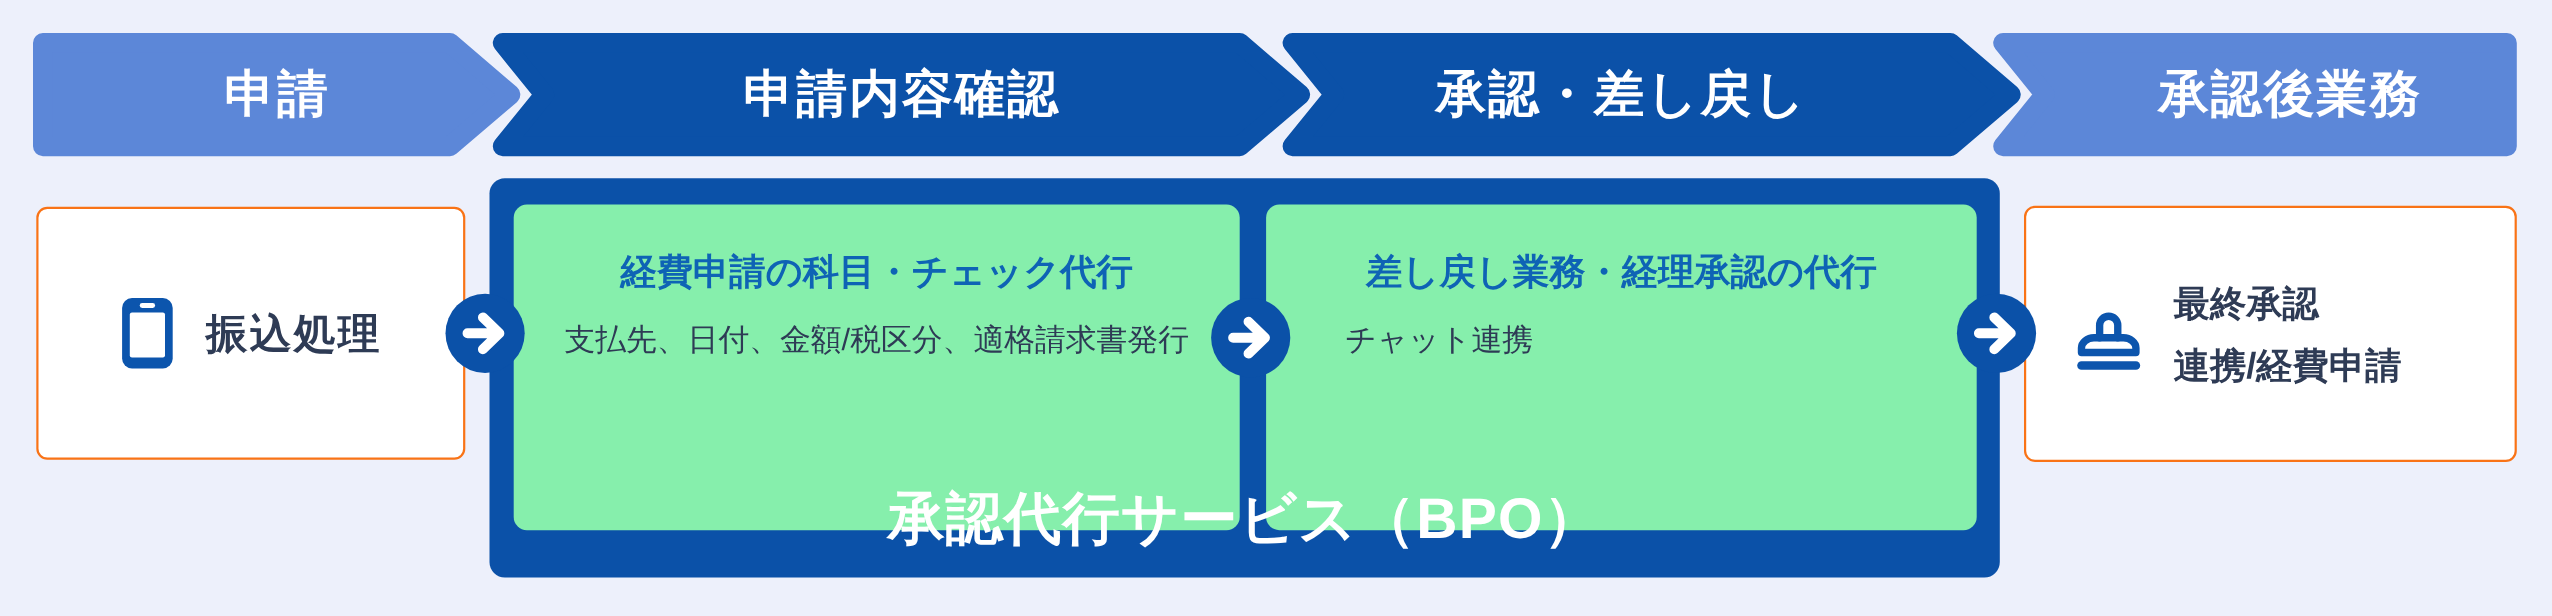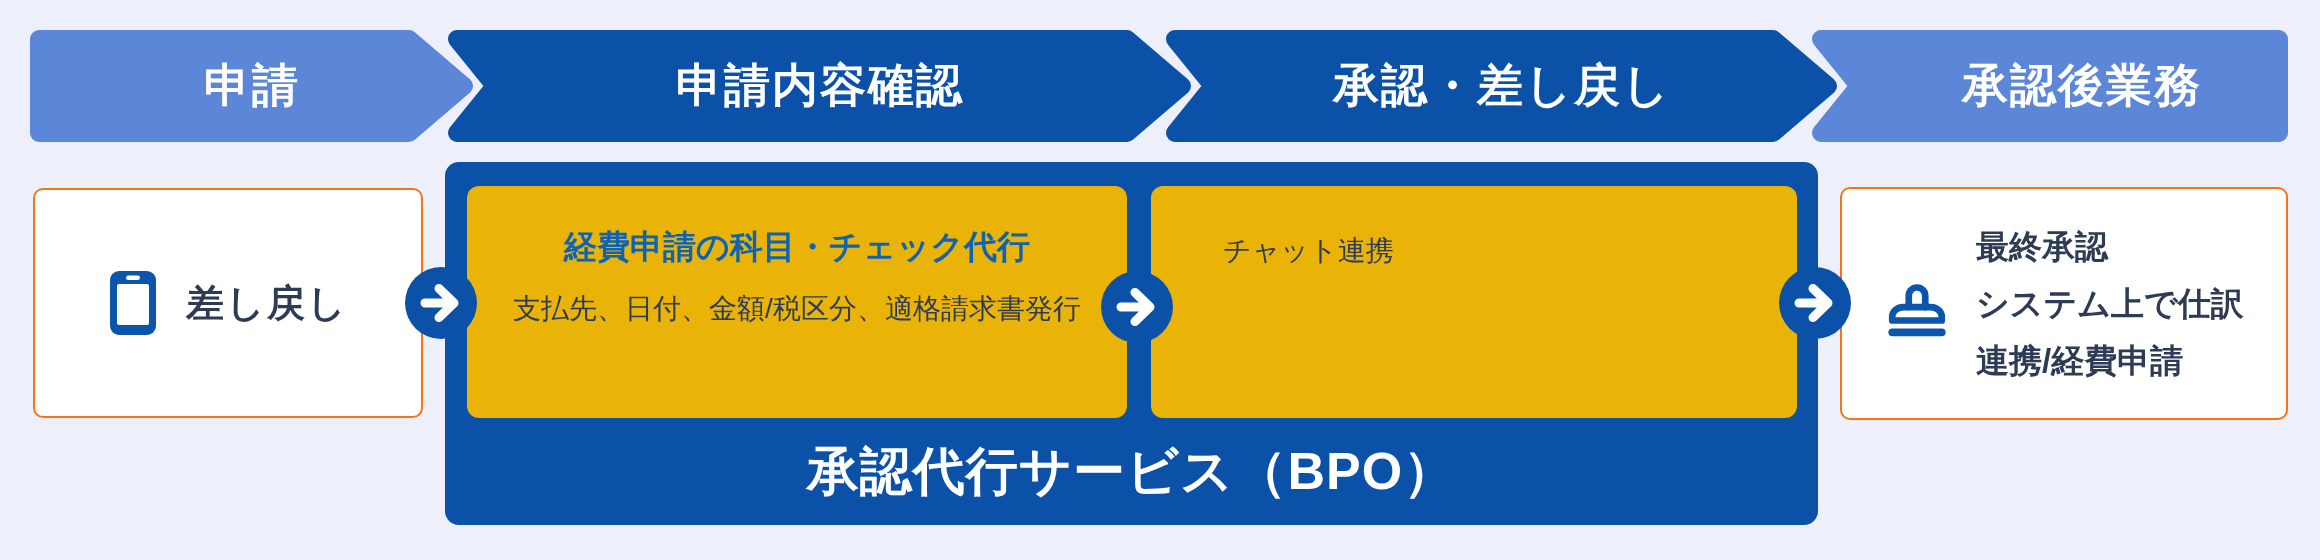--- a/index.html
+++ b/index.html
@@ -15,36 +15,36 @@
   
   #chevron-svg { position: absolute; left: 0; top: 0; }
   .step-label {
     position: absolute; top: 30px; height: 112px;
     display: flex; align-items: center; justify-content: center;
     color: #ffffff; font-size: 46px; font-weight: bold; letter-spacing: 2px;
     z-index: 3;
   }
   .step-label.l1 { left: 30px;   width: 444px; }
   .step-label.l2 { left: 448px;  width: 744px; }
-  .step-label.l3 { left: 1166px; width: 672px; }
+  .step-label.l3 { left: 1138px; width: 672px; }
   .step-label.l4 { left: 1844px; width: 476px; }
 
   
   .bpo-container {
     left: 445px; top: 162px; width: 1373px; height: 363px;
     background: #0b51a8; border-radius: 14px; z-index: 1;
   }
   .bpo-label {
     left: 445px; top: 418px; width: 1373px; height: 107px;
     display: flex; align-items: center; justify-content: center;
     color: #ffffff; font-size: 52px; font-weight: bold; letter-spacing: 1px;
     z-index: 2;
   }
   .inner-card {
-    top: 186px; height: 232px; background: #eab308; border-radius: 12px;
+    top: 186px; height: 296px; background: #86efac; border-radius: 12px;
     z-index: 2; display: flex; flex-direction: column; padding-top: 38px;
   }
   .inner-card.c1 { left: 467px;  width: 660px; }
   .inner-card.c2 { left: 1151px; width: 646px; }
   .inner-title {
     font-size: 33px; font-weight: bold; color: #0e63b5;
     line-height: 46px; text-align: center; margin-bottom: 12px;
   }
   .inner-body { font-size: 28px; color: #2e3b55; line-height: 54px; }
   .inner-card.c1 .inner-body { text-align: center; }
@@ -90,21 +90,21 @@
 <div class="step-label l4">承認後業務</div>
 
 <div class="abs plain-card start-card">
   <span class="icon-box">
     <svg width="50" height="68" viewBox="0 0 50 68" aria-hidden="true">
       <rect x="2" y="2" width="46" height="64" rx="9" fill="#0c55ad"></rect>
       <rect x="9" y="15" width="32" height="41" rx="2" fill="#ffffff"></rect>
       <rect x="18" y="6.5" width="14" height="4.5" rx="2.25" fill="#ffffff"></rect>
     </svg>
   </span>
-  <span class="card-text">差し戻し</span>
+  <span class="card-text">振込処理</span>
 </div>
 
 <div class="abs arrow-circle a1">
   <svg width="72" height="72" viewBox="0 0 72 72" aria-hidden="true">
     <path d="M20 36 H48 M34 21.5 L49 36 L34 50.5" stroke="#ffffff" stroke-width="9" fill="none" stroke-linecap="round" stroke-linejoin="round"></path>
   </svg>
 </div>
 
 <div class="abs bpo-container"></div>
 
@@ -113,20 +113,21 @@
   <div class="inner-body">支払先、日付、金額/税区分、適格請求書発行</div>
 </div>
 
 <div class="abs arrow-circle a2">
   <svg width="72" height="72" viewBox="0 0 72 72" aria-hidden="true">
     <path d="M20 36 H48 M34 21.5 L49 36 L34 50.5" stroke="#ffffff" stroke-width="9" fill="none" stroke-linecap="round" stroke-linejoin="round"></path>
   </svg>
 </div>
 
 <div class="abs inner-card c2">
+  <div class="inner-title">差し戻し業務・経理承認の代行</div>
   <div class="inner-body">チャット連携</div>
 </div>
 
 <div class="abs bpo-label">承認代行サービス（BPO）</div>
 
 <div class="abs arrow-circle a3">
   <svg width="72" height="72" viewBox="0 0 72 72" aria-hidden="true">
     <path d="M20 36 H48 M34 21.5 L49 36 L34 50.5" stroke="#ffffff" stroke-width="9" fill="none" stroke-linecap="round" stroke-linejoin="round"></path>
   </svg>
 </div>
@@ -136,16 +137,15 @@
     <svg width="66" height="66" viewBox="0 0 64 64" aria-hidden="true">
       <g stroke="#0c55ad" fill="none" stroke-linejoin="round" stroke-linecap="round">
         <path d="M24 35 v-11 a8 8 0 0 1 16 0 v11" stroke-width="6.5"></path>
         <path d="M8 48 v-4 c0 -5 5 -9 11 -9 h26 c6 0 11 4 11 9 v4 z" stroke-width="6.5"></path>
         <line x1="8" y1="59.5" x2="56" y2="59.5" stroke-width="7.5"></line>
       </g>
     </svg>
   </span>
   <span>
     <div class="end-line">最終承認</div>
-    <div class="end-line">システム上で仕訳</div>
     <div class="end-line">連携/経費申請</div>
   </span>
 </div>
 
 </body></html>

